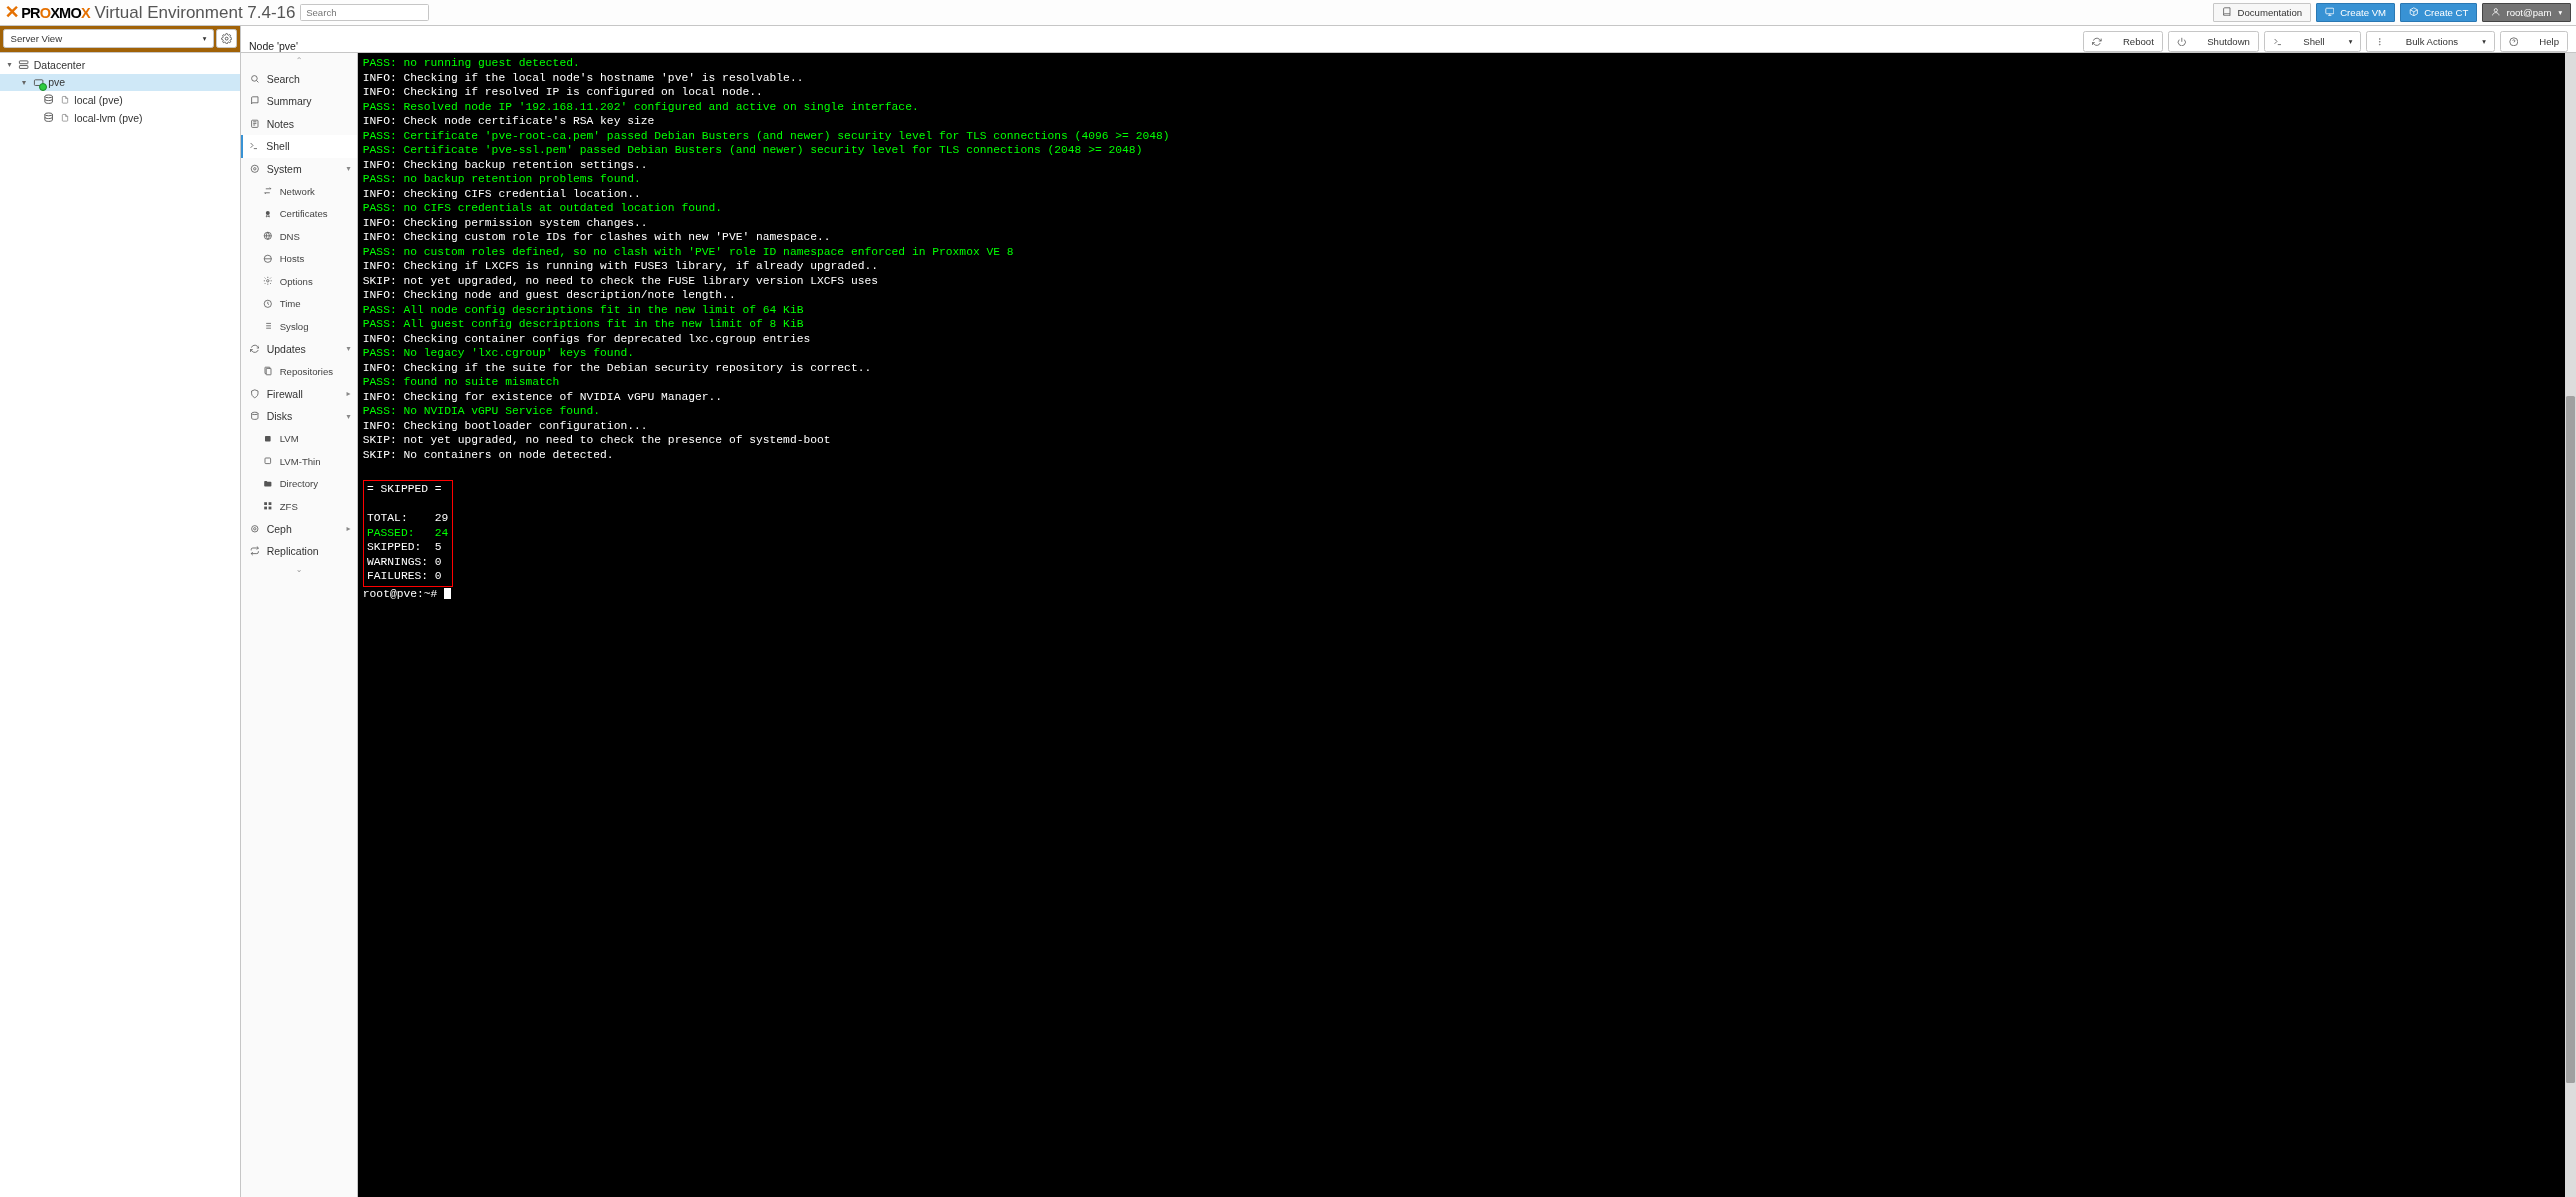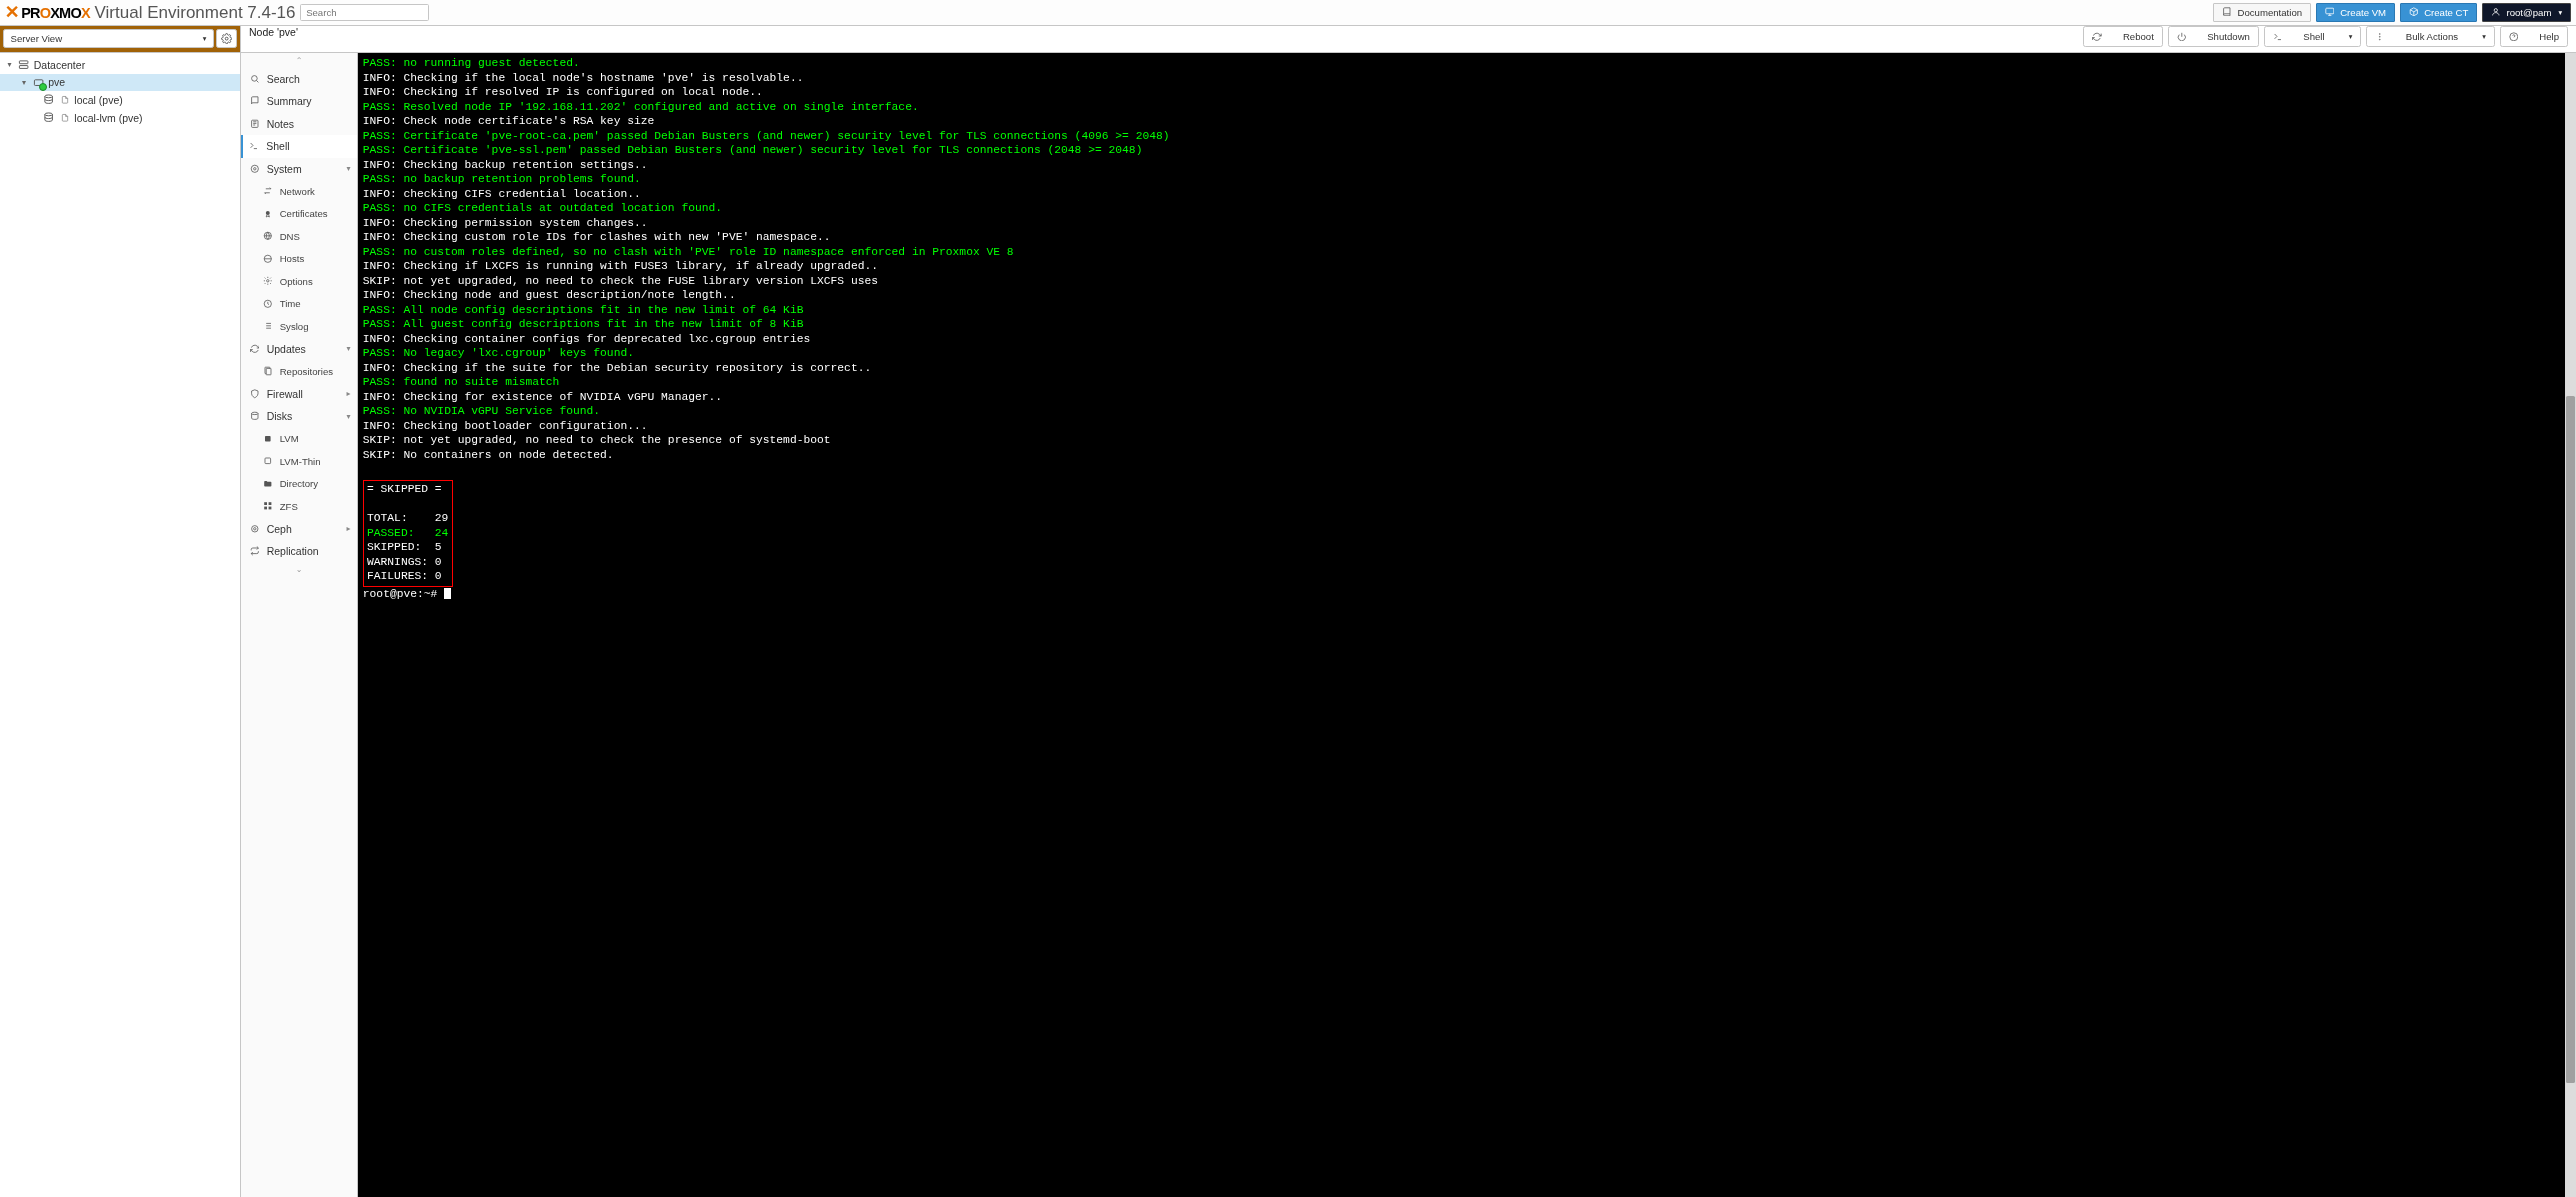--- a/index.html
+++ b/index.html
@@ -10,21 +10,21 @@
   .topbar { height: 26px; background: #fdfdfd; border-bottom: 0.8px solid #c6c6c6; display: flex; align-items: center; padding: 0 4.8px; }
   .logo { display: flex; align-items: center; font-weight: 700; font-size: 14.5px; margin-right: 4.8px; }
   .logo .x { color: #e57000; font-size: 17.7px; font-weight: 900; margin-right: 1.6px; }
   .logo .prox { color: #000; letter-spacing: -0.8px; }
   .logo .o { color: #e57000; }
   .logo .ve { color: #555; font-weight: 400; font-size: 17px; margin-left: 4.8px; }
   .search-box { width: 129px; height: 17.7px; background: #fff; border: 0.8px solid #c6c6c6; border-radius: 1.6px; padding: 0 4.8px; font-size: 9.6px; }
   .topbar-spacer { flex: 1; }
   .tbtn { display: inline-flex; align-items: center; height: 19.3px; padding: 0 8px; border: 0.8px solid #c6c6c6; border-radius: 1px; background: #f7f7f7; margin-left: 4.8px; cursor: pointer; font-size: 9.6px; gap: 4px; }
   .tbtn.blue { background: #3892d4; border-color: #2a78b3; color: #fff; }
-  .tbtn.dark { background: #0f172a; border-color: #444; color: #fff; }
+  .tbtn.dark { background: #737373; border-color: #444; color: #fff; }
   .icon { display: inline-block; width: 11.3px; height: 11.3px; line-height: 11.3px; text-align: center; }
   .caret::after { content: "▾"; font-size: 7.2px; margin-left: 3.2px; }
 
   
   .main { flex: 1; display: flex; min-height: 0; }
 
   
   .leftcol { width: 241px; display: flex; flex-direction: column; border-right: 0.8px solid #c6c6c6; }
   .view-select-row { display: flex; align-items: center; padding: 3.2px; gap: 2px; border-bottom: 0.8px solid #c6c6c6; background: #a16207; }
   .view-select { flex: 1; height: 19.3px; border: 0.8px solid #c6c6c6; border-radius: 2.4px; background: #fff; padding: 0 6.4px; display: flex; align-items: center; justify-content: space-between; cursor: pointer; font-size: 9.6px; }
@@ -32,21 +32,21 @@
   .tree { flex: 1; overflow: auto; background: #fff; padding-top: 3.2px; }
   .tree-row { display: flex; align-items: center; height: 17.7px; padding-left: 4.8px; cursor: pointer; gap: 3.2px; font-size: 10.5px; }
   .tree-row.selected { background: #cfe8f7; }
   .tree-indent { display: inline-block; }
   .tree-toggle { width: 9.6px; text-align: center; color: #666; font-size: 8px; }
   .tree-icon { width: 13px; height: 13px; display: inline-flex; align-items: center; justify-content: center; font-size: 9.6px; }
   .status-dot { width: 8px; height: 8px; border-radius: 50%; background: #2ecc40; border: 0.8px solid #1a8a2c; margin-left: -4.8px; margin-top: 4.8px; }
 
   
   .rightcol { flex: 1; display: flex; flex-direction: column; min-width: 0; }
-  .crumbbar { height: 27px; border-bottom: 0.8px solid #c6c6c6; background: #fff; display: flex; align-items: flex-start; padding: 0 8px; gap: 4.8px; }
+  .crumbbar { height: 27px; border-bottom: 0.8px solid #c6c6c6; background: #fff; display: flex; align-items: flex-end; padding: 0 8px; gap: 4.8px; }
   .crumb-title { font-size: 10.5px; color: #222; }
   .crumbbar .spacer { flex: 1; }
   .cbtn { display: inline-flex; align-items: center; height: 21px; padding: 0 8px; border: 0.8px solid #c6c6c6; border-radius: 2.4px; background: #fff; cursor: pointer; font-size: 9.6px; gap: 21px; }
 
   .content { flex: 1; display: flex; min-height: 0; }
 
   
   .nodemenu { width: 117px; border-right: 0.8px solid #c6c6c6; background: #fafafa; overflow: auto; display: flex; flex-direction: column; }
   .collapse-arrow { height: 14.5px; display: flex; align-items: center; justify-content: center; color: #999; font-size: 8px; }
   .nm-item { display: flex; align-items: center; height: 22.5px; padding: 0 8px; gap: 6.4px; cursor: pointer; font-size: 10.5px; color: #333; position: relative; }

